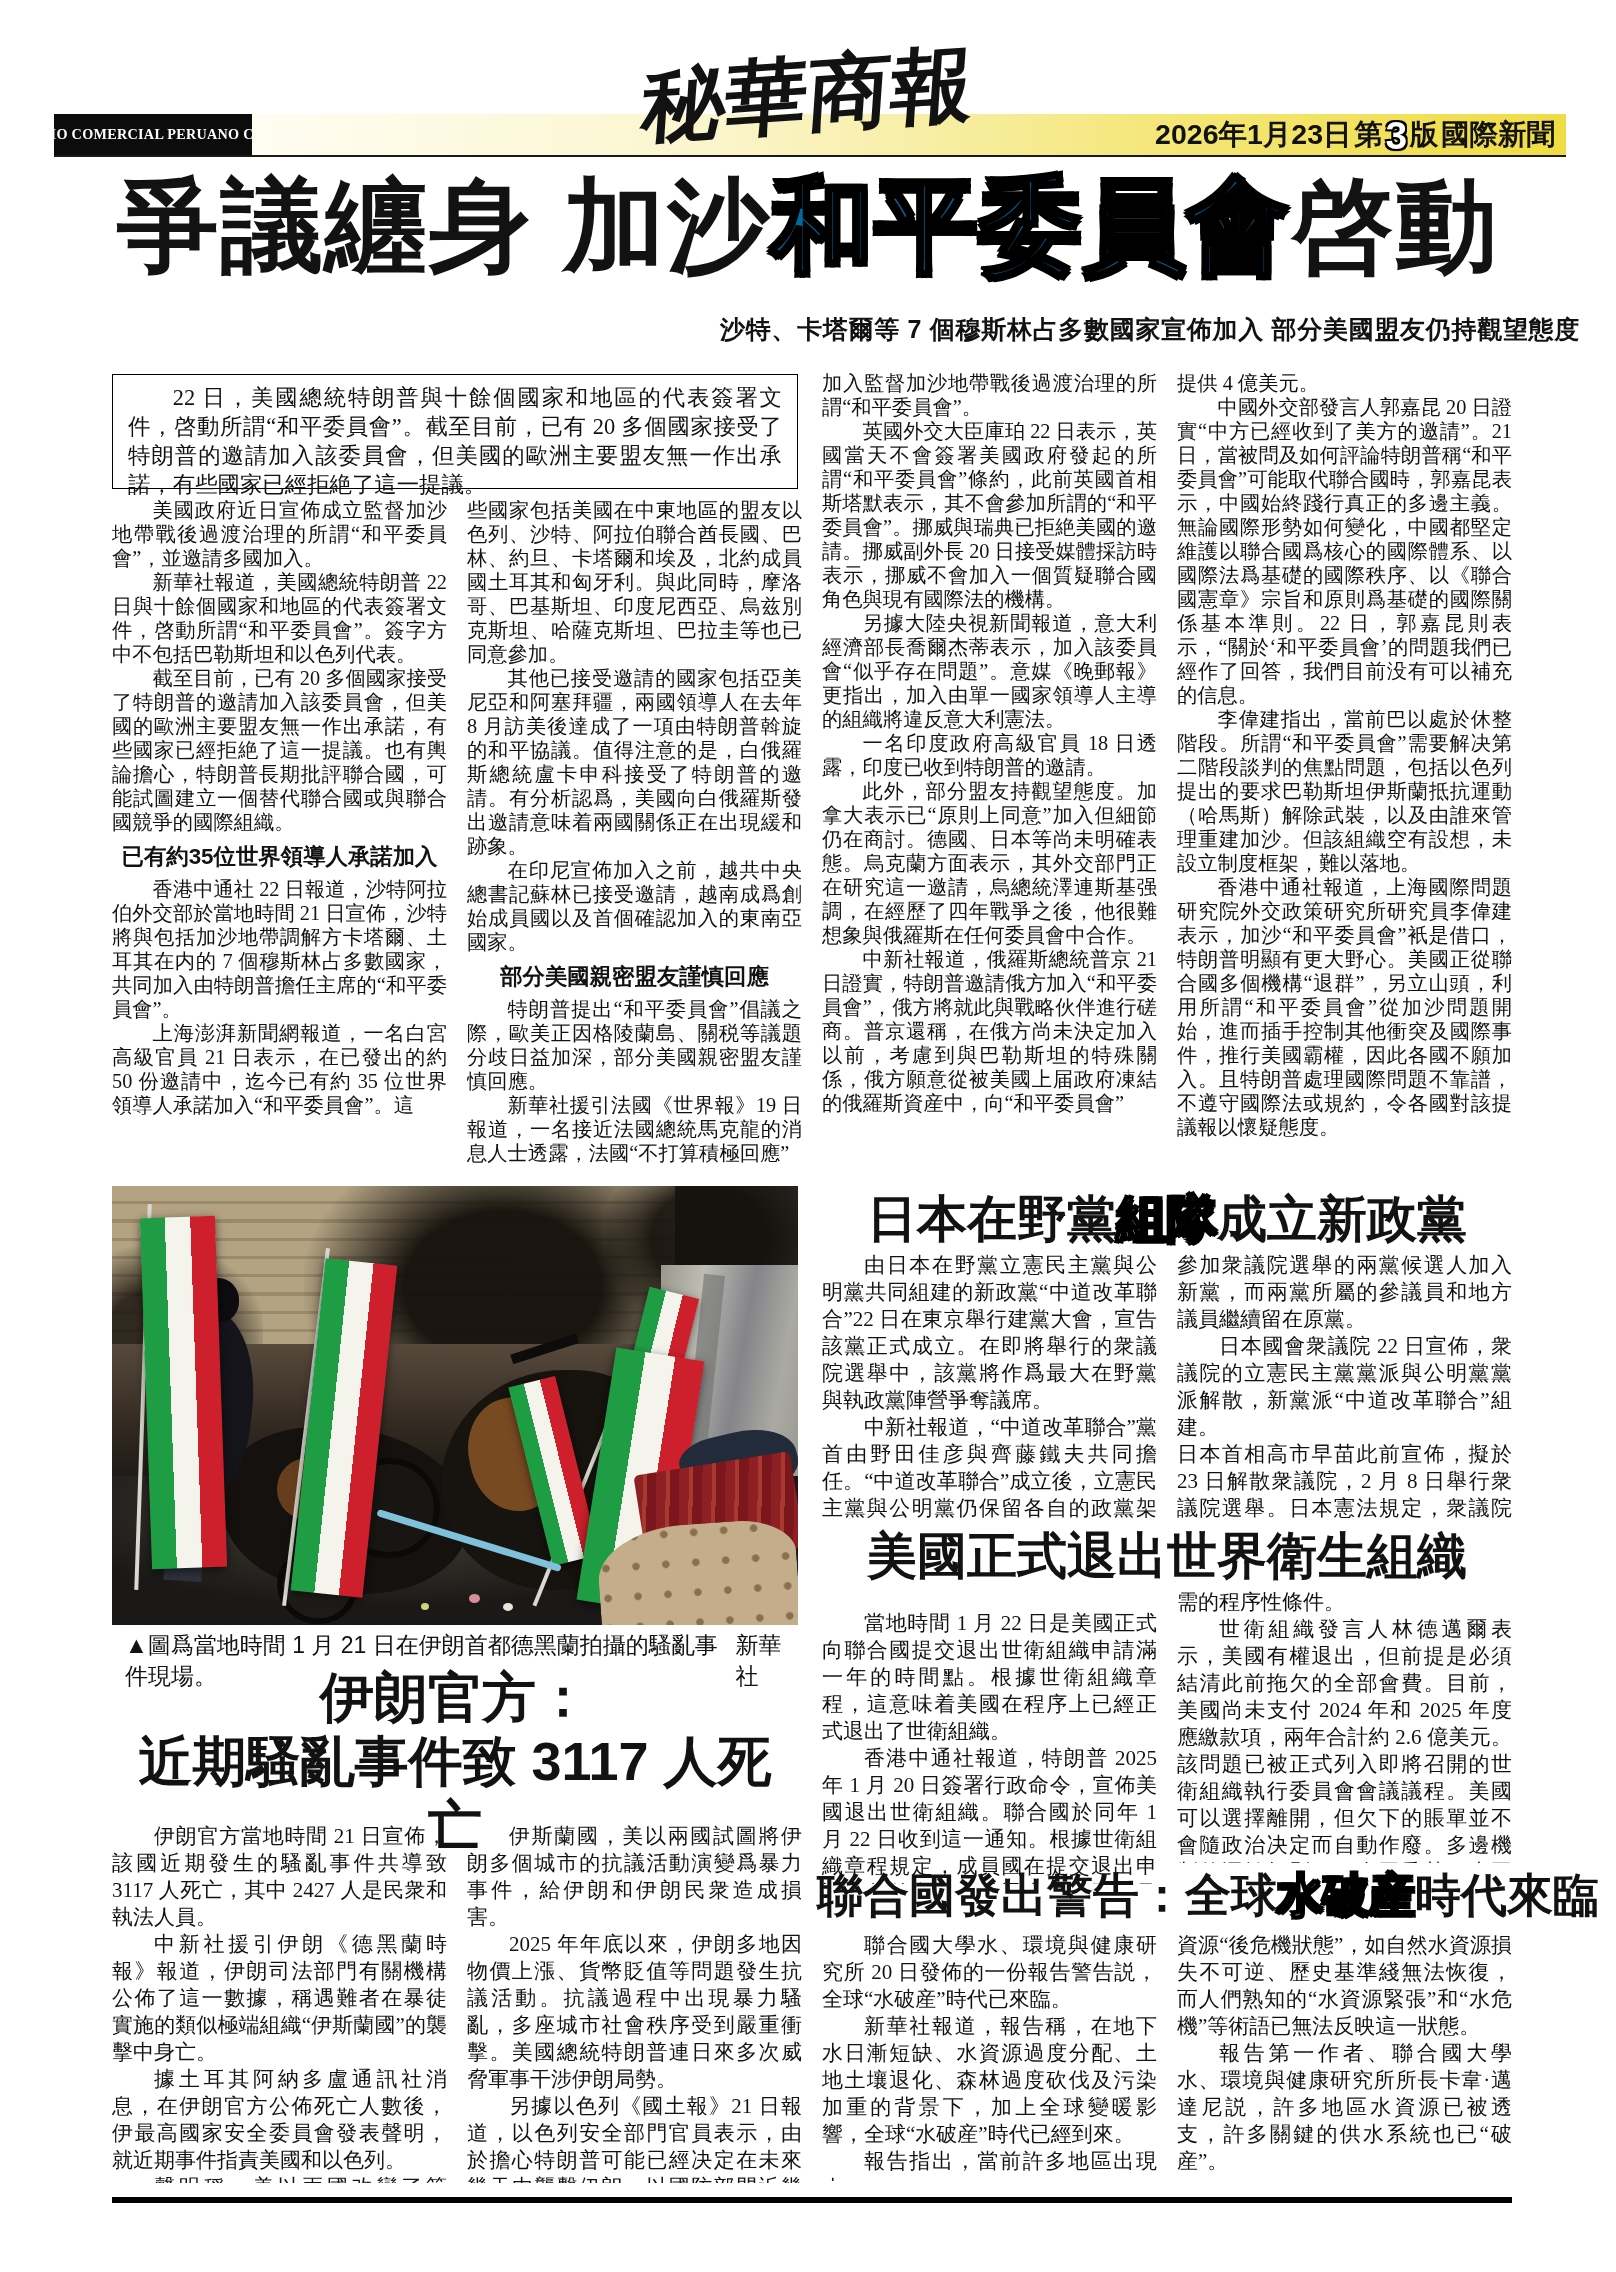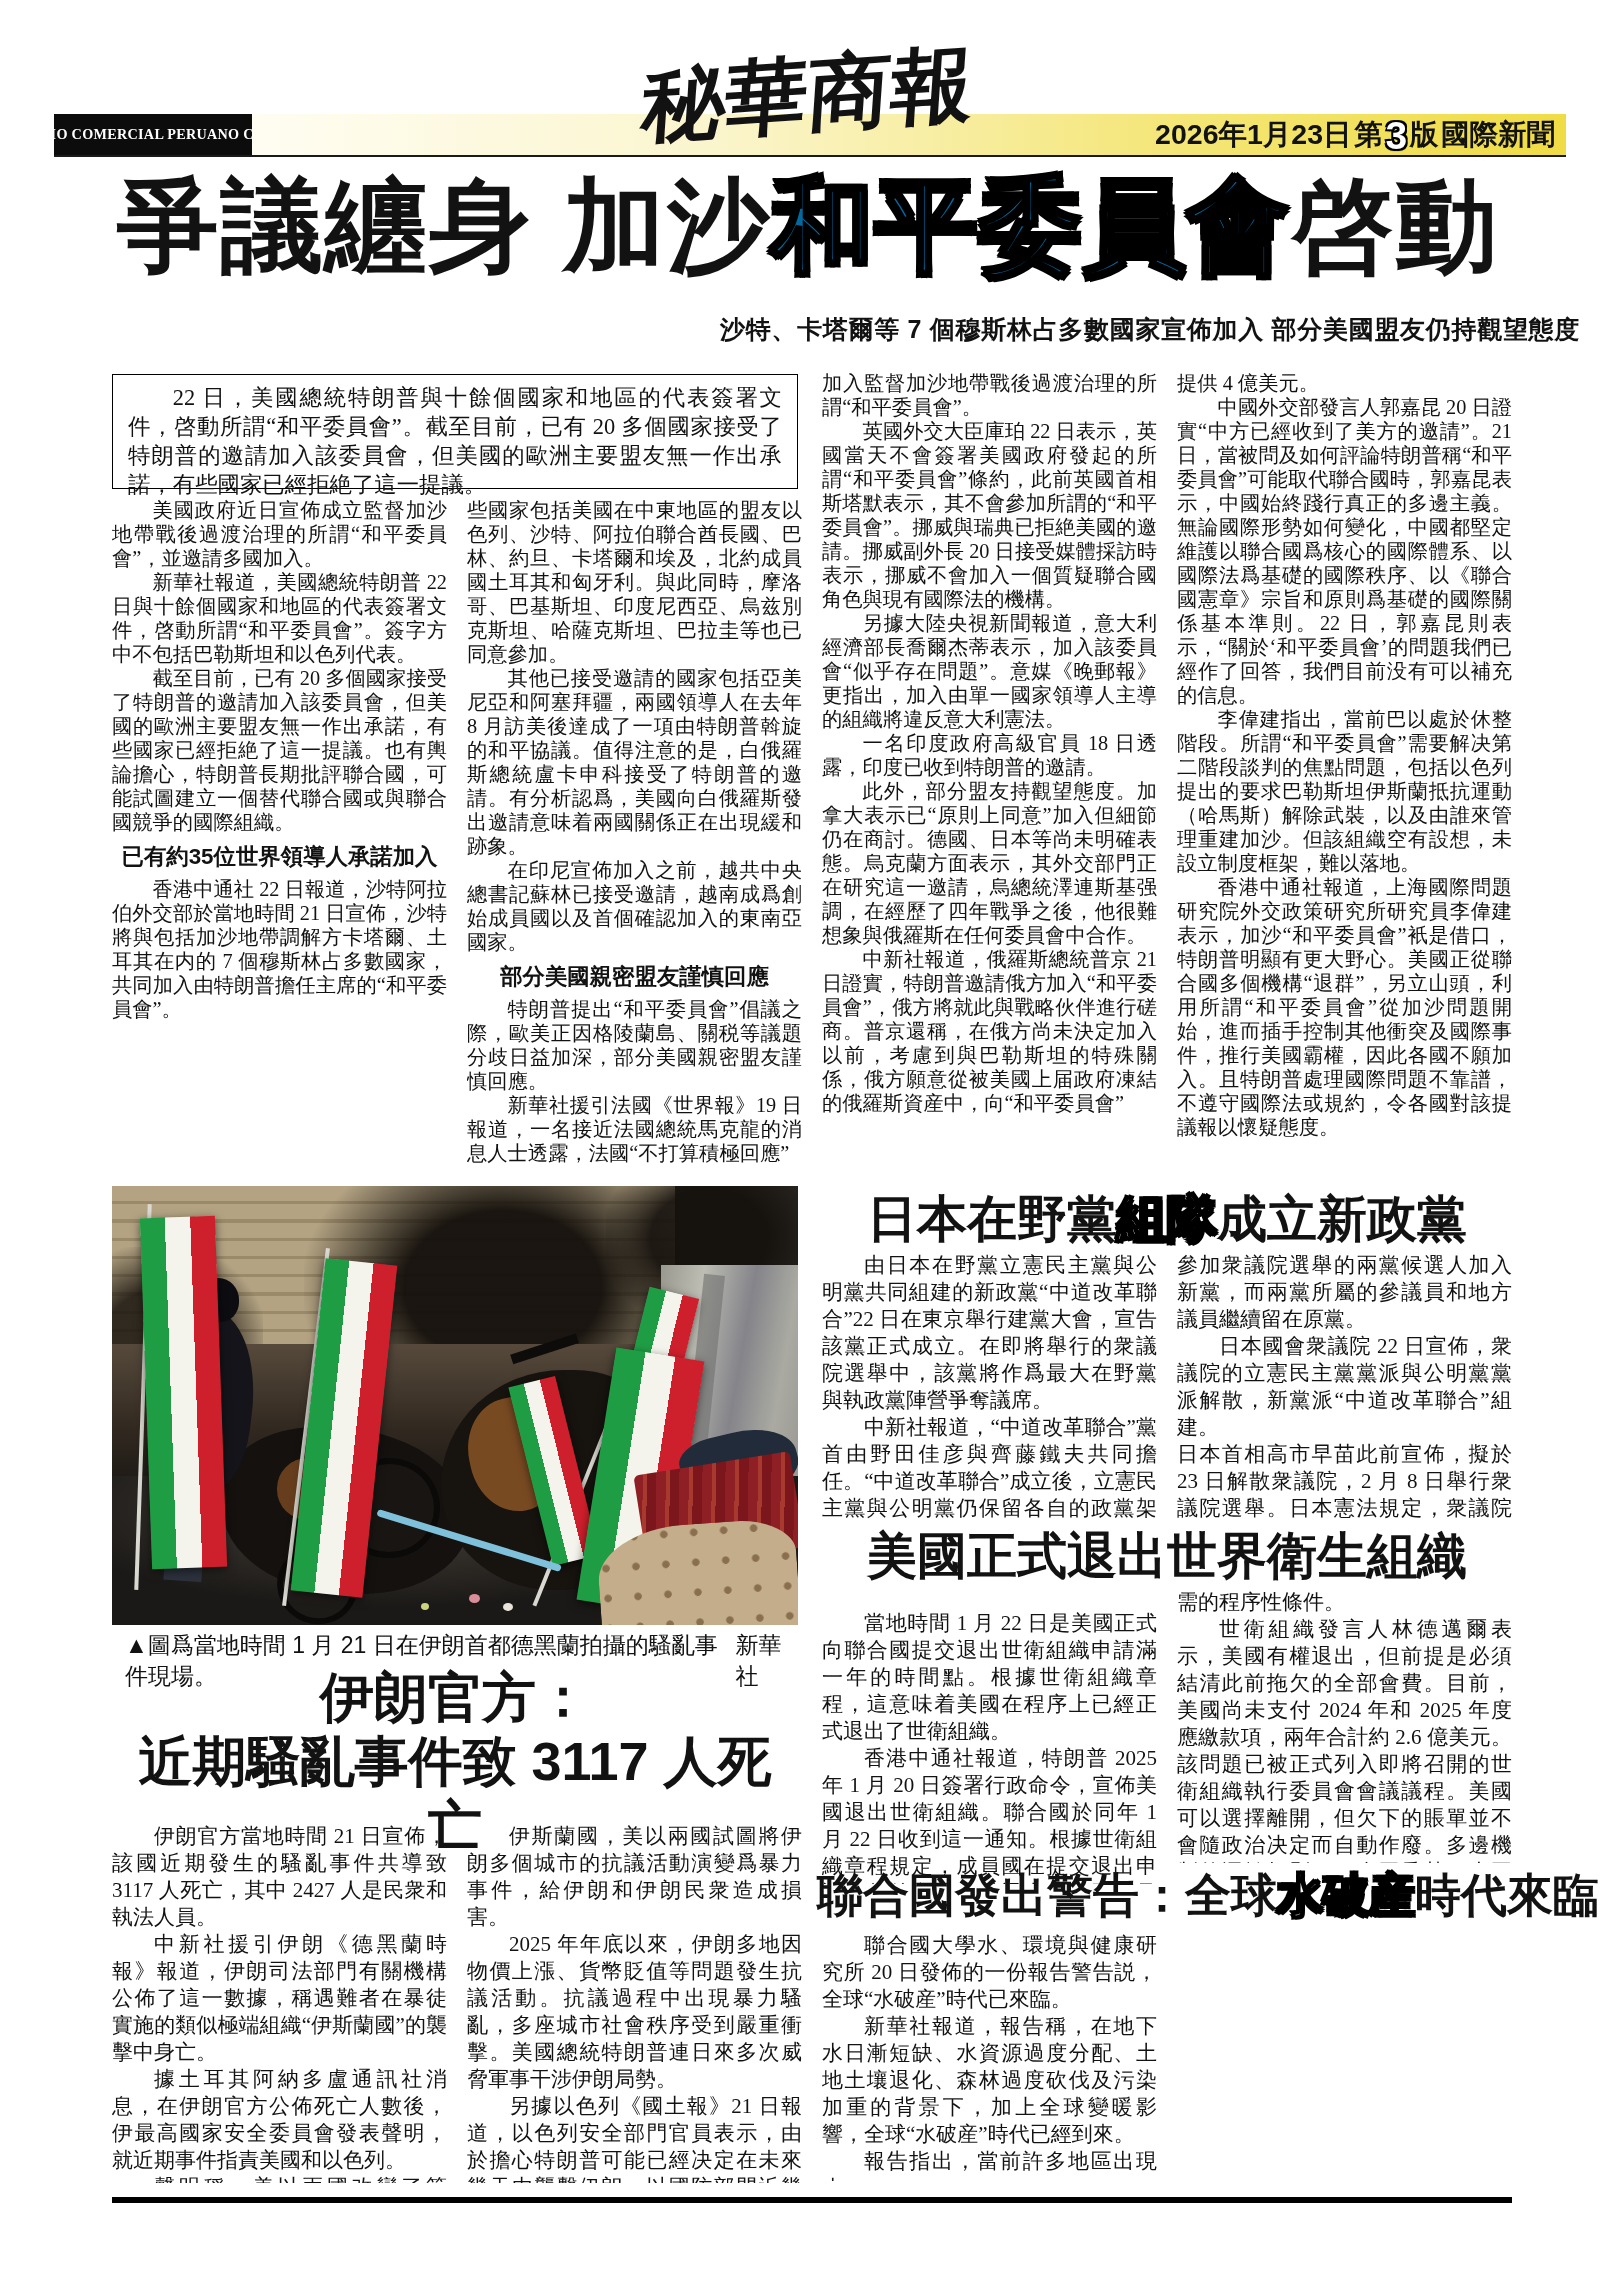--- a/index.html
+++ b/index.html
@@ -148,20 +148,21 @@
   <div class="lead-box">
     <p>22 日，美國總統特朗普與十餘個國家和地區的代表簽署文件，啓動所謂“和平委員會”。截至目前，已有 20 多個國家接受了特朗普的邀請加入該委員會，但美國的歐洲主要盟友無一作出承諾，有些國家已經拒絶了這一提議。</p>
   </div>
 
   <div class="ncol col-1">
     <p>美國政府近日宣佈成立監督加沙地帶戰後過渡治理的所謂“和平委員會”，並邀請多國加入。</p>
     <p>新華社報道，美國總統特朗普 22 日與十餘個國家和地區的代表簽署文件，啓動所謂“和平委員會”。簽字方中不包括巴勒斯坦和以色列代表。</p>
     <p>截至目前，已有 20 多個國家接受了特朗普的邀請加入該委員會，但美國的歐洲主要盟友無一作出承諾，有些國家已經拒絶了這一提議。也有輿論擔心，特朗普長期批評聯合國，可能試圖建立一個替代聯合國或與聯合國競爭的國際組織。</p>
     <p class="colsub">已有約35位世界領導人承諾加入</p>
     <p>香港中通社 22 日報道，沙特阿拉伯外交部於當地時間 21 日宣佈，沙特將與包括加沙地帶調解方卡塔爾、土耳其在内的 7 個穆斯林占多數國家，共同加入由特朗普擔任主席的“和平委員會”。</p>
+    <p>上海澎湃新聞網報道，一名白宮高級官員 21 日表示，在已發出的約 50 份邀請中，迄今已有約 35 位世界領導人承諾加入“和平委員會”。這</p>
   </div>
   <div class="ncol col-2">
     <p class="cont">些國家包括美國在中東地區的盟友以色列、沙特、阿拉伯聯合酋長國、巴林、約旦、卡塔爾和埃及，北約成員國土耳其和匈牙利。與此同時，摩洛哥、巴基斯坦、印度尼西亞、烏兹別克斯坦、哈薩克斯坦、巴拉圭等也已同意參加。</p>
     <p>其他已接受邀請的國家包括亞美尼亞和阿塞拜疆，兩國領導人在去年 8 月訪美後達成了一項由特朗普斡旋的和平協議。值得注意的是，白俄羅斯總統盧卡申科接受了特朗普的邀請。有分析認爲，美國向白俄羅斯發出邀請意味着兩國關係正在出現緩和跡象。</p>
     <p>在印尼宣佈加入之前，越共中央總書記蘇林已接受邀請，越南成爲創始成員國以及首個確認加入的東南亞國家。</p>
     <p class="colsub">部分美國親密盟友謹慎回應</p>
     <p>特朗普提出“和平委員會”倡議之際，歐美正因格陵蘭島、關税等議題分歧日益加深，部分美國親密盟友謹慎回應。</p>
     <p>新華社援引法國《世界報》19 日報道，一名接近法國總統馬克龍的消息人士透露，法國“不打算積極回應”</p>
   </div>
   <div class="ncol col-3">
@@ -259,16 +260,20 @@
   </div>
 
   <div class="sec-headline water-headline">
     <span>聯合國發出警告：全球</span><span class="outl-s">水破産</span><span>時代來臨</span>
   </div>
   <div class="sec-col" style="left:822px;top:1932px;height:249px;">
     <p>聯合國大學水、環境與健康研究所 20 日發佈的一份報告警告説，全球“水破産”時代已來臨。</p>
     <p>新華社報道，報告稱，在地下水日漸短缺、水資源過度分配、土地土壤退化、森林過度砍伐及污染加重的背景下，加上全球變暖影響，全球“水破産”時代已經到來。</p>
     <p>報告指出，當前許多地區出現水</p>
   </div>
+  <div class="sec-col" style="left:1177px;top:1932px;height:249px;">
+    <p class="cont">資源“後危機狀態”，如自然水資源損失不可逆、歷史基準綫無法恢復，而人們熟知的“水資源緊張”和“水危機”等術語已無法反映這一狀態。</p>
+    <p>報告第一作者、聯合國大學水、環境與健康研究所所長卡韋·邁達尼説，許多地區水資源已被透支，許多關鍵的供水系統也已“破産”。</p>
+  </div>
 
   <div class="bottom-rule"></div>
 </div>
 
 
 </body></html>

